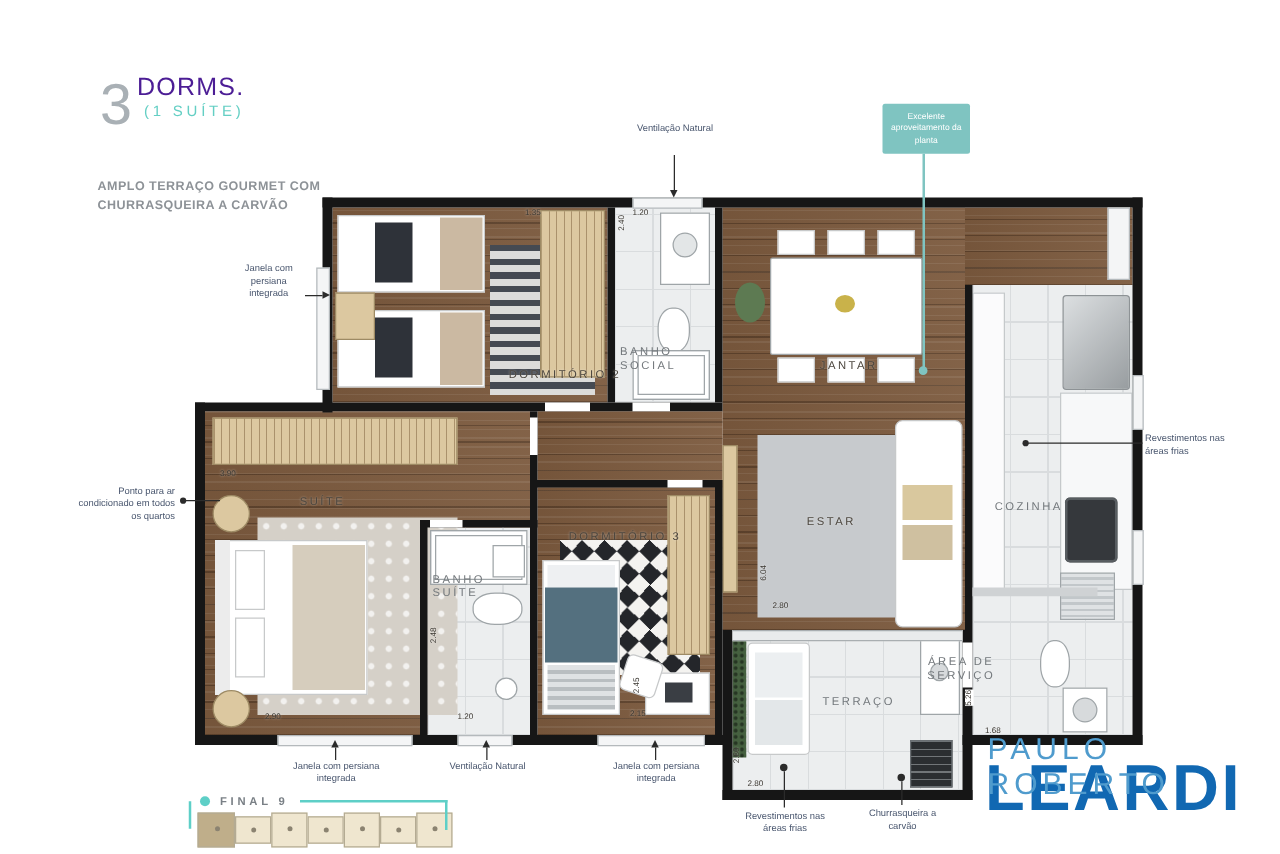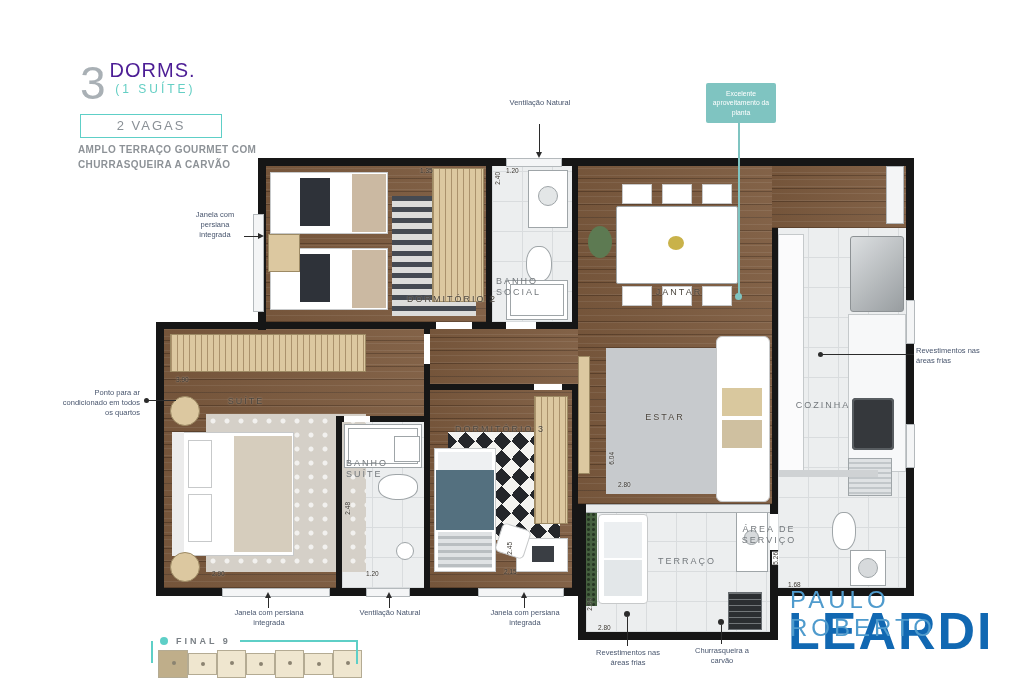--- a/index.html
+++ b/index.html
@@ -56,21 +56,20 @@
 
 <div class="stage">
 
   <div class="abs" style="left:80px;top:60px;display:flex;">
     <span class="hdr-num">3</span>
     <span style="display:inline-block;margin-left:4px;">
       <span class="hdr-title" style="display:block;">DORMS.</span>
       <span class="hdr-sub" style="display:block;color:#64cfc4;margin-top:3px;text-align:right;">(1 SUÍTE)</span>
     </span>
   </div>
-  <div class="abs badge" style="left:80px;top:114px;width:142px;height:24px;border-color:#5ecfc7;line-height:22px;font-size:13px;letter-spacing:2px;color:#8a9096;">2 VAGAS</div>
   <div class="abs tagline" style="left:78px;top:142px;">
     <span style="display:block;">AMPLO TERRAÇO GOURMET COM</span>
     <span style="display:block;">CHURRASQUEIRA A CARVÃO</span>
   </div>
 
   <div class="abs callout" style="left:706px;top:83px;width:70px;height:40px;background:#7fc4c1;">Excelente aproveitamento da planta</div>
   <div class="abs teal-line" style="left:738px;top:123px;width:2px;height:172px;background:#7fc4c1;"></div>
   <div class="abs teal-line round" style="left:735px;top:293px;width:7px;height:7px;background:#7fc4c1;"></div>
 
   <div class="abs wood" style="left:266px;top:166px;width:220px;height:156px;"></div>
@@ -191,21 +190,21 @@
   <div class="abs soft" style="left:598px;top:514px;width:50px;height:90px;border-radius:4px;"></div>
   <div class="abs" style="left:604px;top:522px;width:38px;height:36px;background:#eceff1;z-index:2;"></div>
   <div class="abs" style="left:604px;top:560px;width:38px;height:36px;background:#e3e7e9;z-index:2;"></div>
   <div class="abs fx" style="left:736px;top:510px;width:32px;height:62px;"></div>
   <div class="abs fx round" style="left:744px;top:530px;width:15px;height:15px;background:#d7dadc;"></div>
   <div class="abs" style="left:728px;top:592px;width:34px;height:38px;z-index:2;background:#2b2e31;box-shadow:inset 0 0 0 1px #6a6f73;background-image:repeating-linear-gradient(0deg,rgba(160,165,168,.6) 0 1px,transparent 1px 6px);"></div>
 
   <div class="abs rlabel" style="left:404px;top:294px;width:96px;">DORMITÓRIO 2</div>
   <div class="abs rlabel cool" style="left:496px;top:252px;width:54px;text-align:left;margin-top:24px;">BANHO SOCIAL</div>
   <div class="abs rlabel" style="left:614px;top:287px;width:130px;">JANTAR</div>
-  <div class="abs rlabel" style="left:216px;top:396px;width:60px;">SUÍTE</div>
+  <div class="abs rlabel" style="left:228px;top:396px;width:60px;">SUÍTE</div>
   <div class="abs rlabel cool" style="left:346px;top:458px;width:48px;text-align:left;">BANHO SUÍTE</div>
   <div class="abs rlabel" style="left:430px;top:424px;width:140px;">DORMITÓRIO 3</div>
   <div class="abs rlabel" style="left:630px;top:412px;width:70px;">ESTAR</div>
   <div class="abs rlabel cool" style="left:794px;top:400px;width:58px;">COZINHA</div>
   <div class="abs rlabel cool" style="left:740px;top:524px;width:58px;">ÁREA DE SERVIÇO</div>
   <div class="abs rlabel cool" style="left:642px;top:556px;width:90px;">TERRAÇO</div>
 
   <div class="abs dim" style="left:420px;top:167px;">1.35</div>
   <div class="abs dim" style="left:506px;top:167px;">1.20</div>
   <div class="abs dim dimv" style="left:494px;top:172px;">2.40</div>

